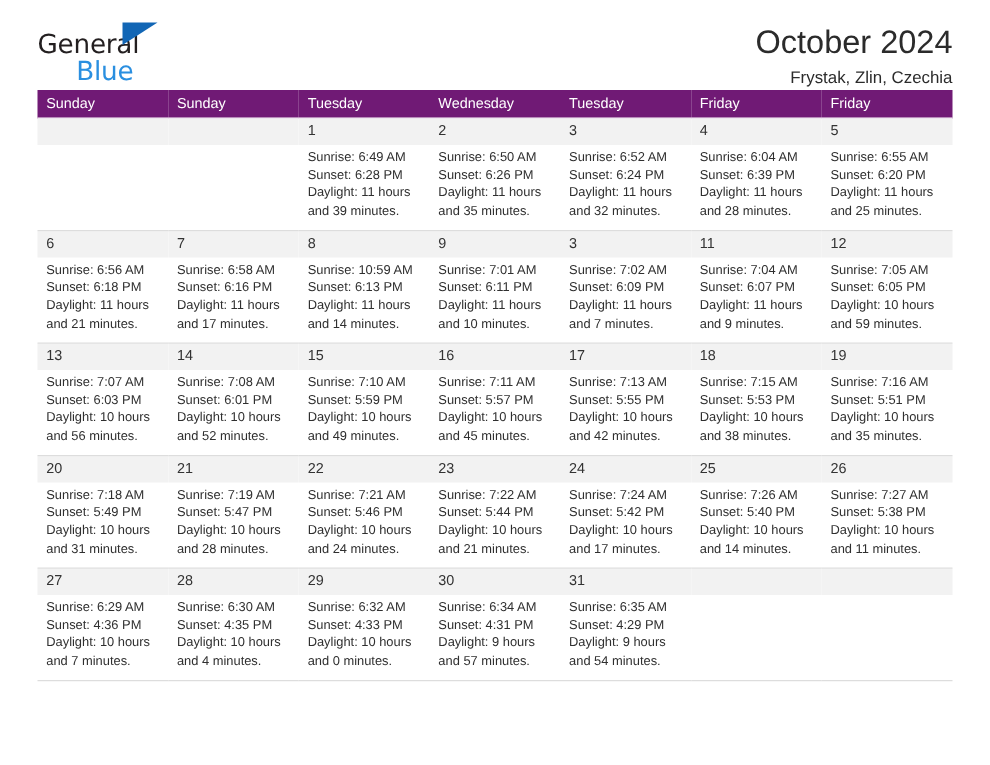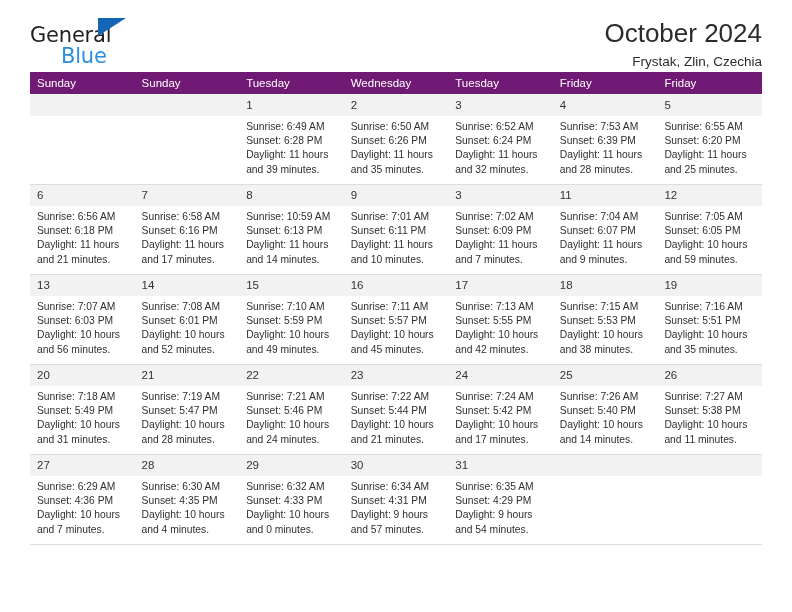--- a/index.html
+++ b/index.html
@@ -192,21 +192,21 @@
             <div class="info">
               <span>Sunrise: 6:52 AM</span>
               <span>Sunset: 6:24 PM</span>
               <span>Daylight: 11 hours</span>
               <span>and 32 minutes.</span>
             </div>
           </td>
           <td>
             <span class="daynum">4</span>
             <div class="info">
-              <span>Sunrise: 7:53 AM</span>
+              <span>Sunrise: 6:04 AM</span>
               <span>Sunset: 6:39 PM</span>
               <span>Daylight: 11 hours</span>
               <span>and 28 minutes.</span>
             </div>
           </td>
           <td>
             <span class="daynum">5</span>
             <div class="info">
               <span>Sunrise: 6:55 AM</span>
               <span>Sunset: 6:20 PM</span>

